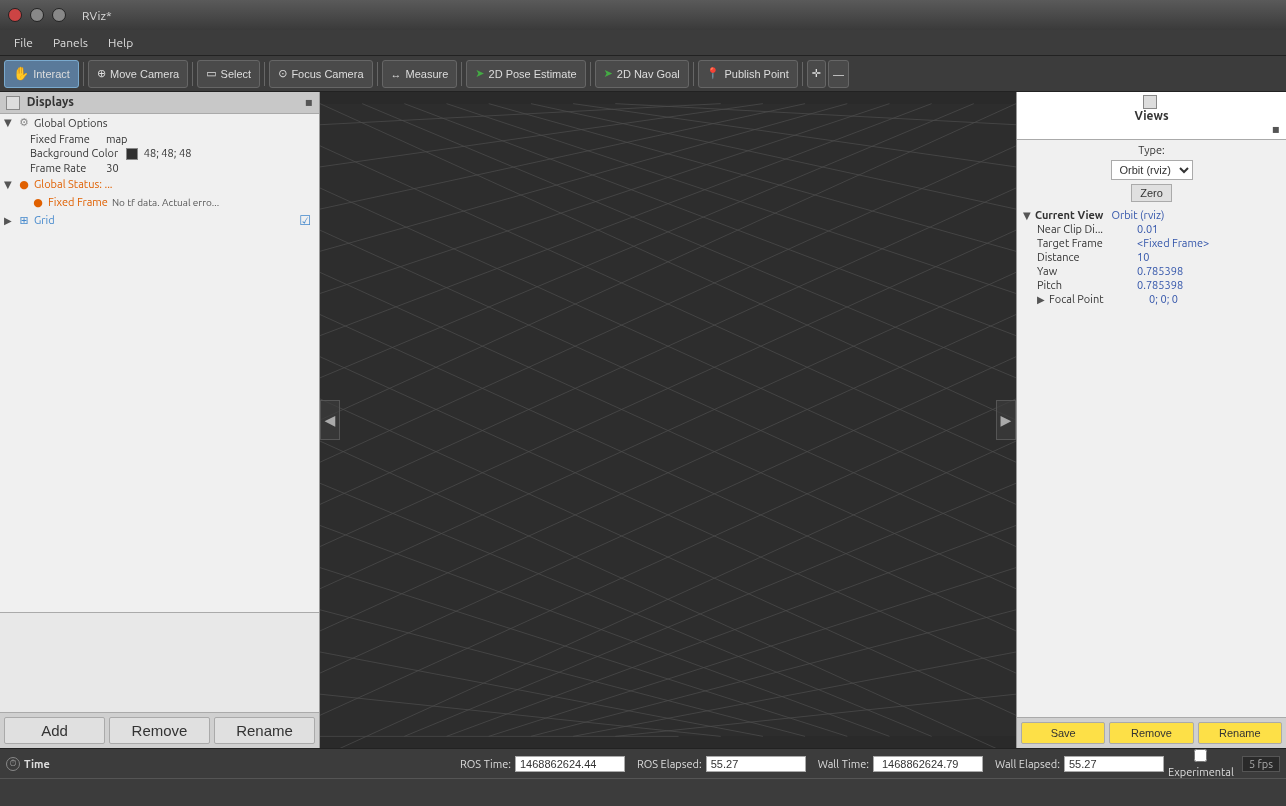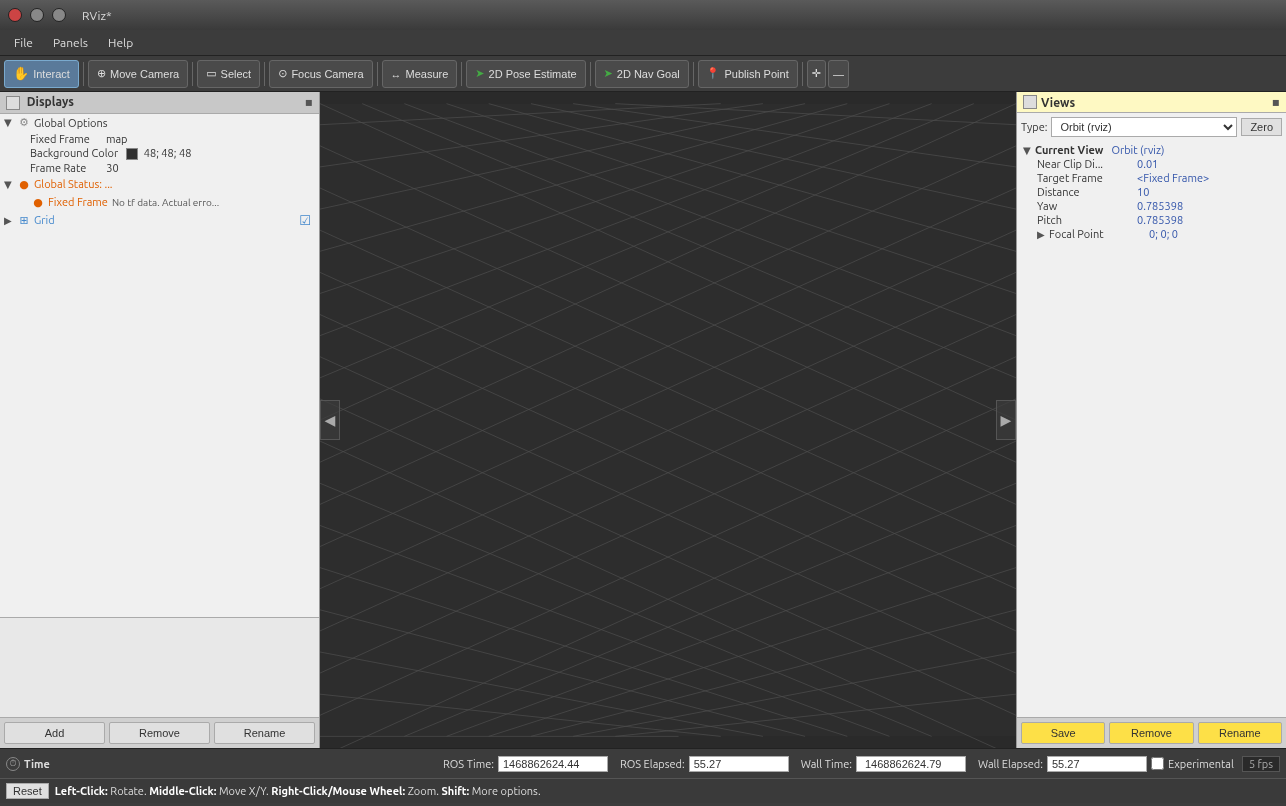--- a/index.html
+++ b/index.html
@@ -43,35 +43,35 @@
     .icon-blue { color: #4488cc; }
     .tree-label { color: #333; }
     .tree-value { color: #333; margin-left: 4px; }
     .color-box { width: 12px; height: 12px; display: inline-block; border: 1px solid #888; margin-right: 3px; vertical-align: middle; }
     .checkbox-blue { color: #4488cc; font-size: 13px; }
     .status-error { color: #e06000; font-size: 11px; }
 
     
     #left-bottom { height: 100px; background: #e8e8e8; border-top: 1px solid #aaa; }
     #displays-buttons { background: #d0d0d0; padding: 4px; display: flex; gap: 4px; border-top: 1px solid #aaa; }
-    .panel-btn { flex: 1; padding: 4px; background: #e0e0e0; border: 1px solid #aaa; border-radius: 2px; cursor: pointer; color: #333; font-size: 11px; text-align: center; }
+    .panel-btn { flex: 1; padding: 4px; background: #e0e0e0; border: 1px solid #aaa; border-radius: 2px; cursor: pointer; color: #333; font-size: 15px; text-align: center; }
 
     
     #viewport { flex: 1; background: #2a2a2a; position: relative; overflow: hidden; }
     .nav-arrow { position: absolute; top: 50%; transform: translateY(-50%); background: rgba(60,60,60,0.7); border: 1px solid #555; color: #aaa; width: 20px; height: 40px; display: flex; align-items: center; justify-content: center; cursor: pointer; font-size: 14px; }
     .nav-arrow.left { left: 0; }
     .nav-arrow.right { right: 0; }
 
     
     #right-panel { width: 270px; background: #e8e8e8; border-left: 1px solid #999; display: flex; flex-direction: column; }
-    #views-header { background: #fef9c3; padding: 3px 6px; display: flex; align-items: center; justify-content: space-between; border-bottom: 1px solid #aaa; }
+    #views-header { background: #ffffff; padding: 3px 6px; display: flex; align-items: center; justify-content: space-between; border-bottom: 1px solid #aaa; flex-direction: column; }
     #views-header span { font-weight: bold; color: #333; font-size: 12px; }
     #views-content { flex: 1; overflow-y: auto; background: #f0f0f0; padding: 4px; }
 
-    .views-type-row { display: flex; align-items: center; gap: 4px; margin-bottom: 6px; }
+    .views-type-row { display: flex; align-items: center; gap: 4px; margin-bottom: 6px; flex-direction: column; }
     .views-type-row label { color: #333; font-size: 11px; }
     .views-select { flex: 1; padding: 2px 4px; font-size: 11px; background: white; border: 1px solid #aaa; color: #333; }
     .views-zero-btn { padding: 2px 8px; background: #e0e0e0; border: 1px solid #aaa; font-size: 11px; cursor: pointer; color: #333; }
 
     .views-tree { font-size: 11px; }
     .views-row { display: flex; align-items: center; padding: 1px 2px; }
     .views-expand { width: 12px; display: inline-block; font-size: 10px; color: #555; cursor: pointer; }
     .views-key { color: #333; min-width: 100px; }
     .views-val { color: #3355aa; }
     .views-section { font-weight: bold; color: #333; }
@@ -80,21 +80,21 @@
     #views-buttons { background: #d0d0d0; padding: 4px; display: flex; gap: 4px; border-top: 1px solid #aaa; }
     .views-btn { flex: 1; padding: 4px; background: #fde047; border: 1px solid #aaa; border-radius: 2px; cursor: pointer; color: #333; font-size: 11px; text-align: center; }
 
     
     #statusbar { background: #3c3c3c; height: 58px; display: flex; flex-direction: column; border-top: 1px solid #222; }
     #time-row { display: flex; align-items: center; padding: 3px 6px; gap: 4px; border-bottom: 1px solid #555; height: 30px; }
     .time-icon { width: 14px; height: 14px; border-radius: 50%; border: 1px solid #888; display: inline-flex; align-items: center; justify-content: center; font-size: 9px; color: #aaa; }
     .time-label { color: #ddd; font-size: 11px; font-weight: bold; }
     .time-field-label { color: #ddd; font-size: 11px; }
     .time-field { background: white; color: #333; padding: 1px 4px; font-size: 11px; border: 1px solid #aaa; min-width: 100px; }
-    .time-experimental { display: flex; align-items: center; gap: 4px; margin-left: auto; color: #ddd; font-size: 11px; }
+    .time-experimental { display: flex; align-items: center; gap: 4px; margin-left: auto; color: #ddd; font-size: 11px; flex-direction: column; }
     .fps-badge { background: #2a2a2a; color: #aaa; padding: 1px 6px; font-size: 11px; border: 1px solid #555; margin-left: 4px; }
     #hint-row { display: flex; align-items: center; padding: 2px 6px; height: 24px; background: #3a3a3a; }
     .hint-btn { background: #e0e0e0; color: #333; padding: 1px 6px; font-size: 11px; border: 1px solid #aaa; cursor: pointer; margin-right: 6px; }
     .hint-text { color: #ddd; font-size: 11px; }
     .hint-key { font-weight: bold; color: #fff; }
 
     
     #grid-svg { width: 100%; height: 100%; }
   </style>
 </head>
@@ -372,26 +372,13 @@
     <span class="time-field-label" style="margin-left:8px;">Wall Time:</span>
     <input class="time-field" type="text" readonly="" style="width: 110px; padding-left: 8px;" value="1468862624.79">
     <span class="time-field-label" style="margin-left:8px;">Wall Elapsed:</span>
     <input class="time-field" type="text" readonly="" style="width: 70px;" value="55.27">
     <div class="time-experimental">
       <input type="checkbox" style="">
       <span>Experimental</span>
     </div>
     <span class="fps-badge">5 fps</span>
   </div>
-  <div id="hint-row">
-    <button class="hint-btn">Reset</button>
-    <span class="hint-text">
-      <span class="hint-key">Left-Click:</span>
-      <span> Rotate. </span>
-      <span class="hint-key">Middle-Click:</span>
-      <span> Move X/Y. </span>
-      <span class="hint-key">Right-Click/Mouse Wheel:</span>
-      <span> Zoom. </span>
-      <span class="hint-key">Shift:</span>
-      <span> More options.</span>
-    </span>
-  </div>
 </div>
 
 </body></html>

